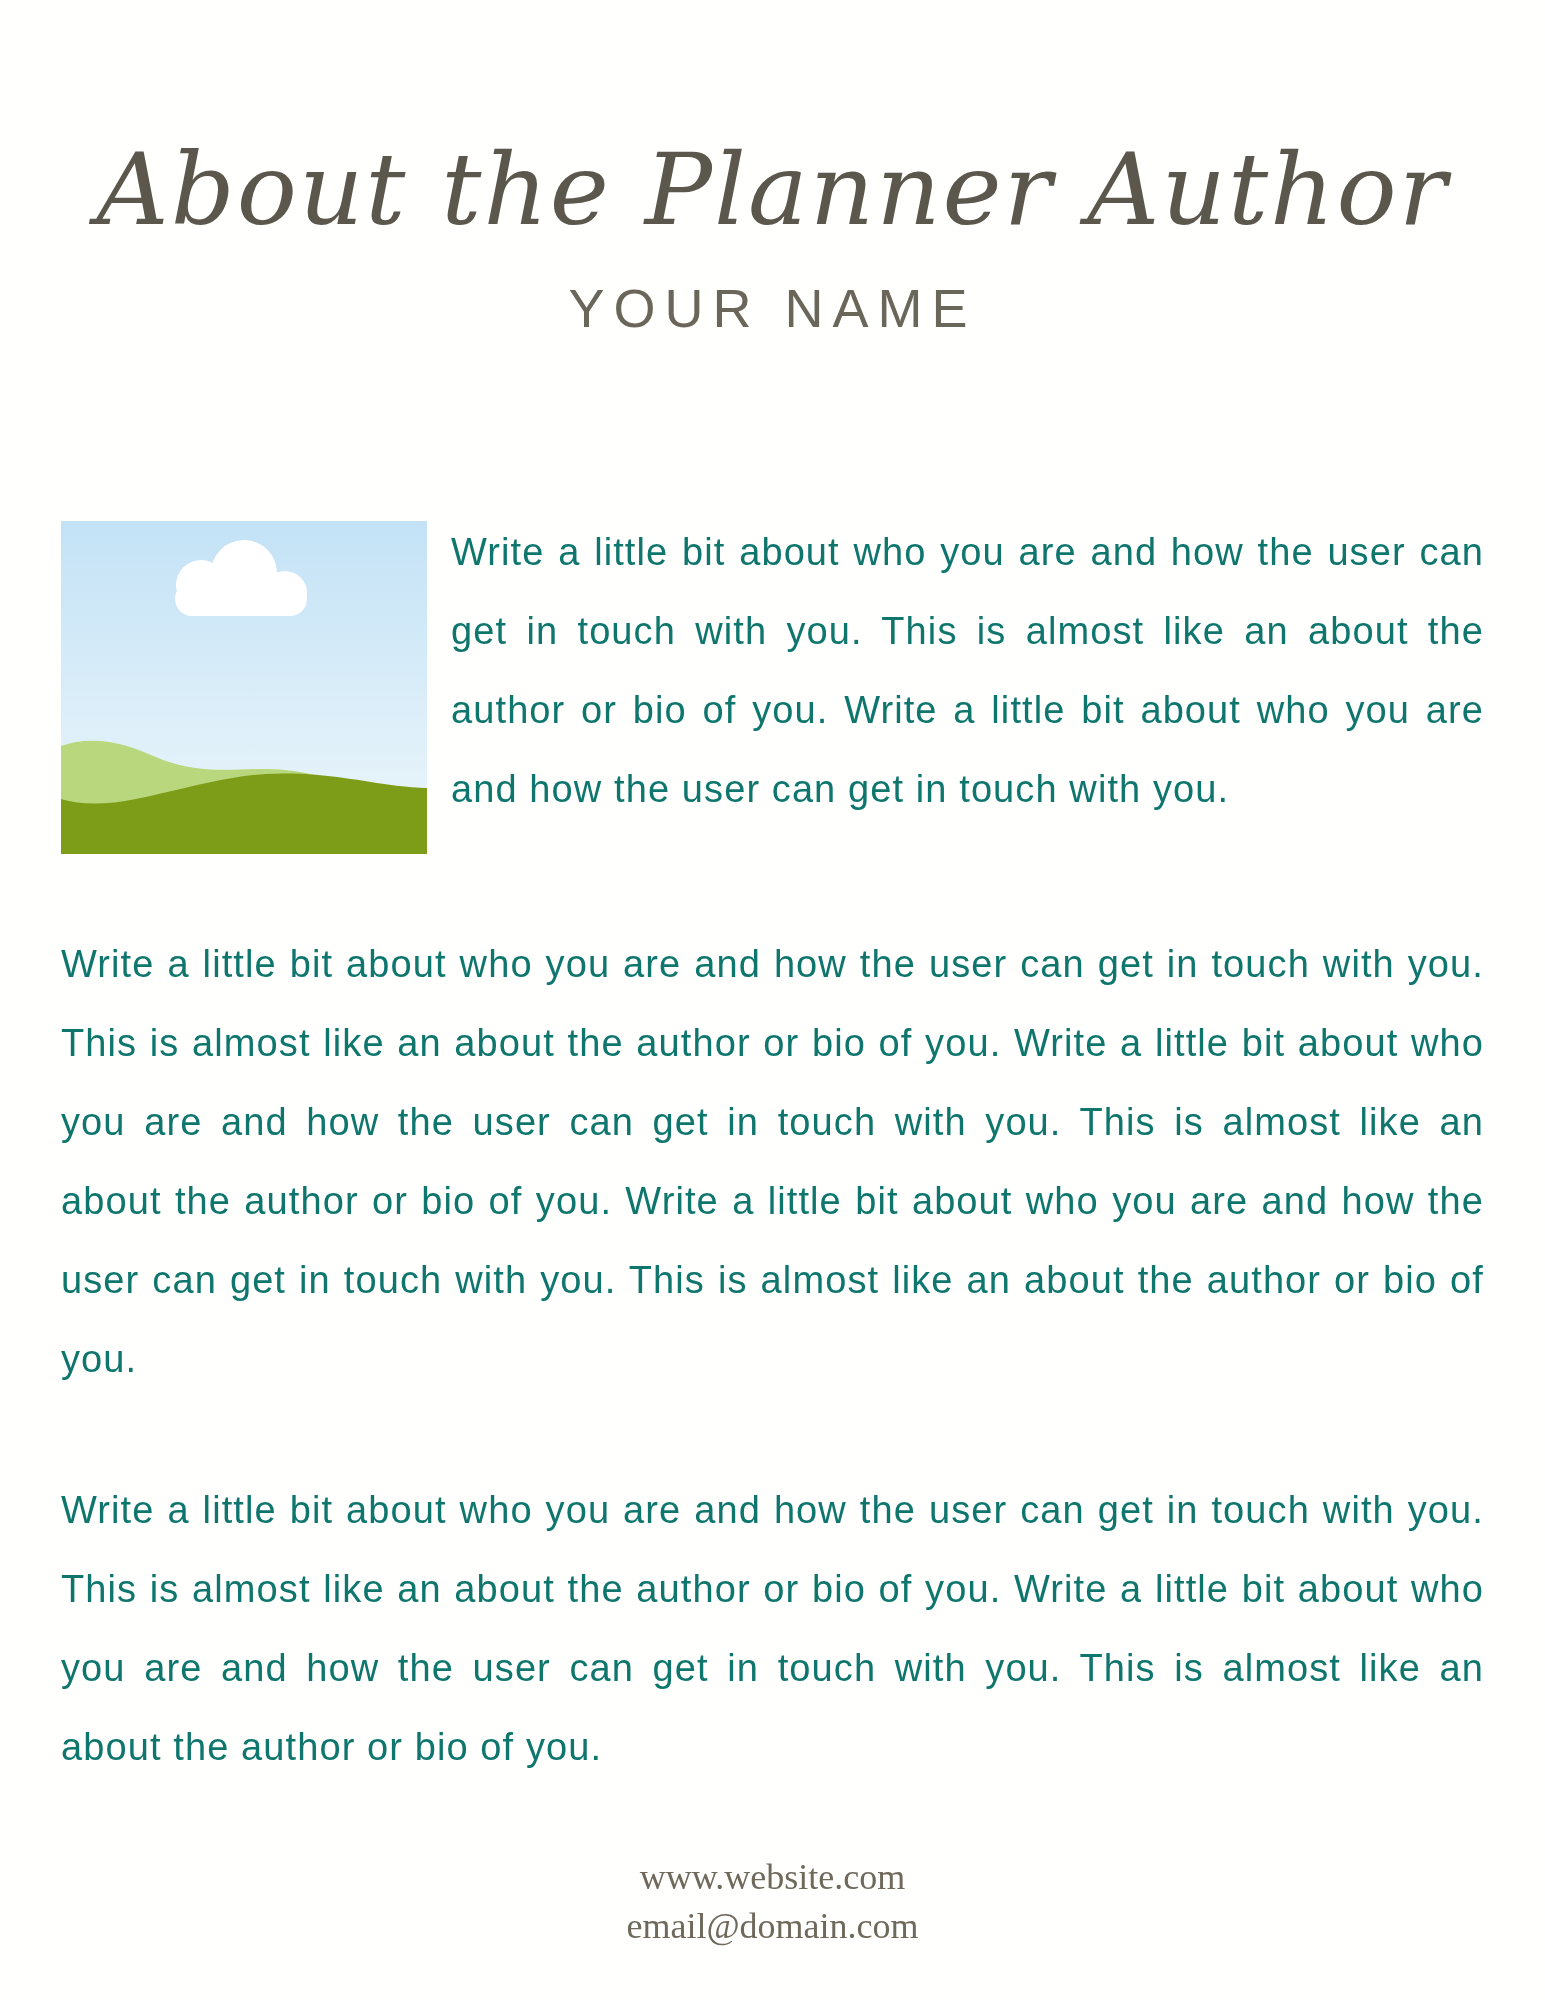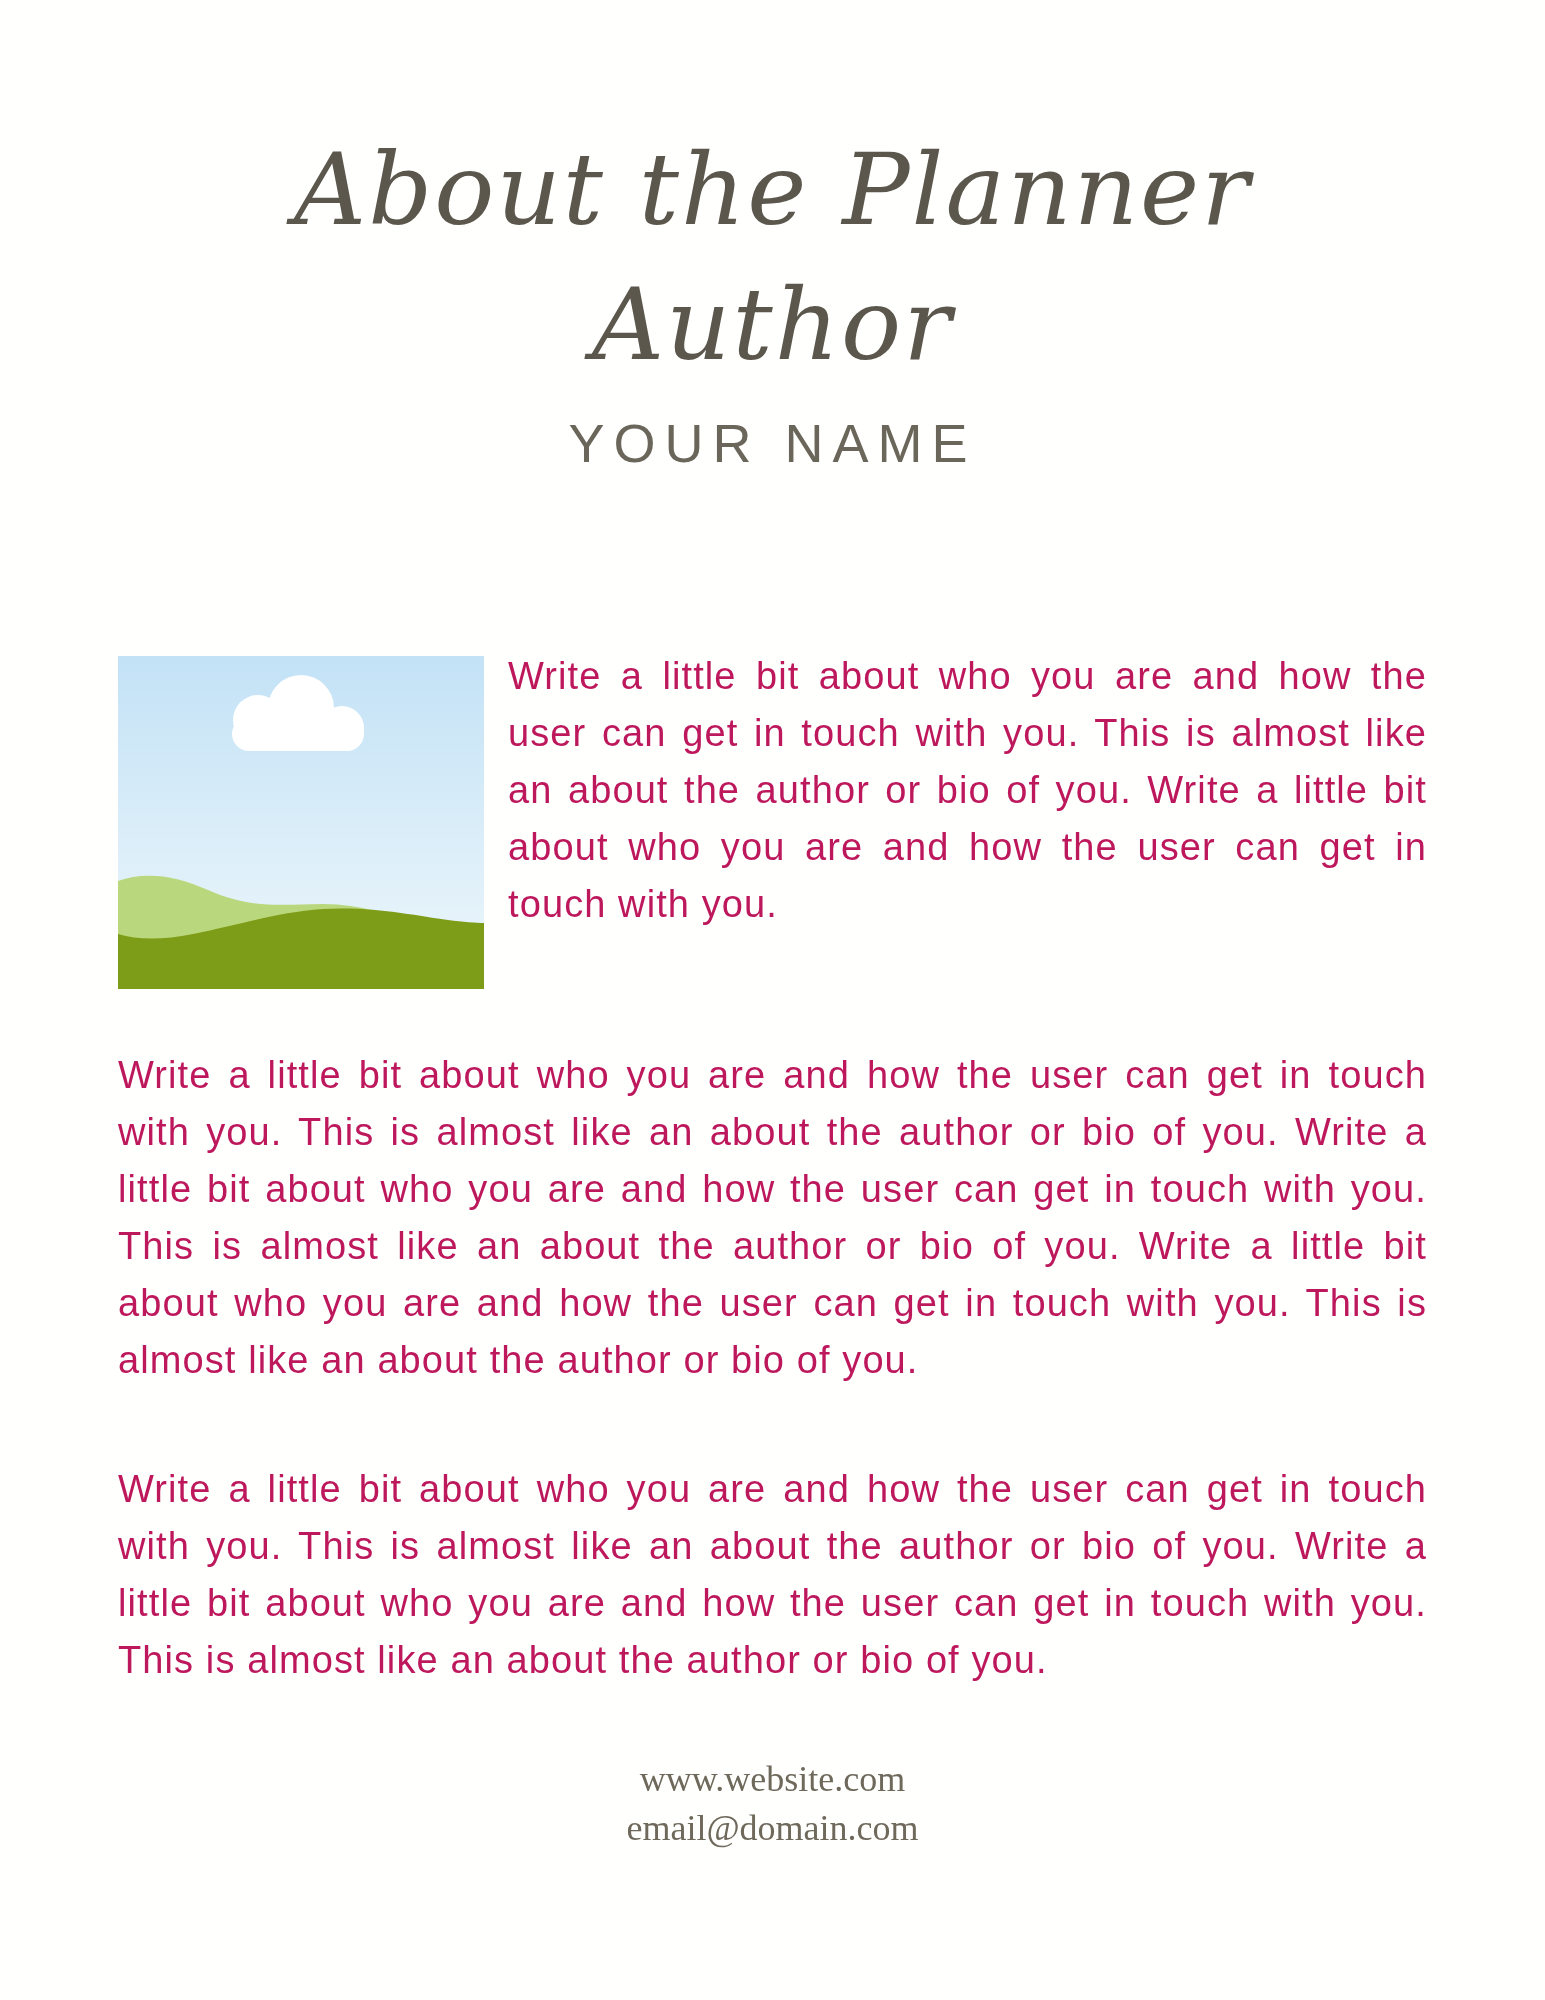--- a/index.html
+++ b/index.html
@@ -9,21 +9,21 @@
   }
   .page {
     position: relative;
     width: 1545px;
     height: 2000px;
     background: #fffffe;
     overflow: hidden;
     font-family: "Liberation Sans", sans-serif;
   }
   .content {
-    padding: 0 118px;
+    padding: 0 61px;
   }
   .header {
     padding-top: 122px;
     text-align: center;
   }
   .page-title {
     font-family: "DejaVu Serif", serif;
     font-style: italic;
     font-weight: normal;
     font-size: 100px;
@@ -46,23 +46,23 @@
     align-items: flex-start;
   }
   .photo {
     flex: 0 0 auto;
     width: 366px;
     height: 333px;
     display: block;
   }
   .body-text {
     font-size: 38px;
-    line-height: 57px;
+    line-height: 79px;
     letter-spacing: 1.1px;
-    color: #be185d;
+    color: #0f766e;
     text-align: justify;
   }
   .intro-text {
     flex: 1 1 auto;
     margin-top: -8px;
   }
   .para-2 { margin-top: 58px; }
   .para-3 { margin-top: 72px; }
   .footer {
     margin-top: 66px;

